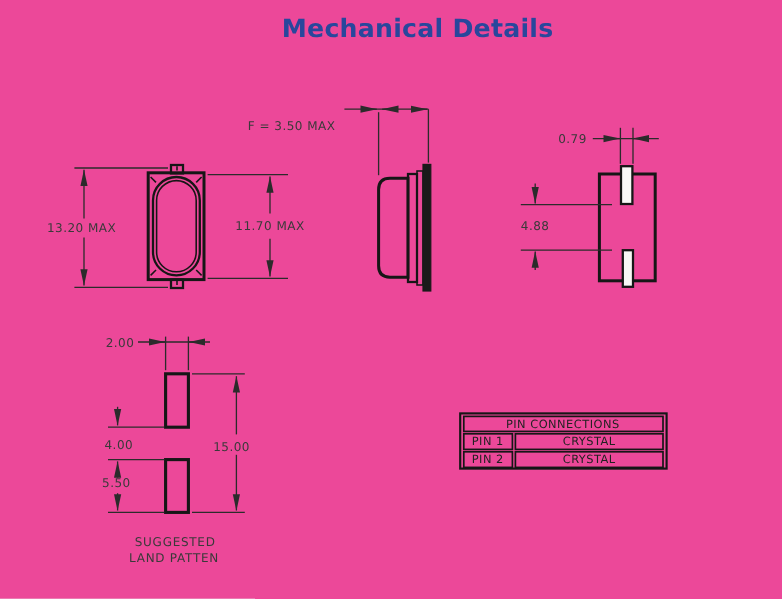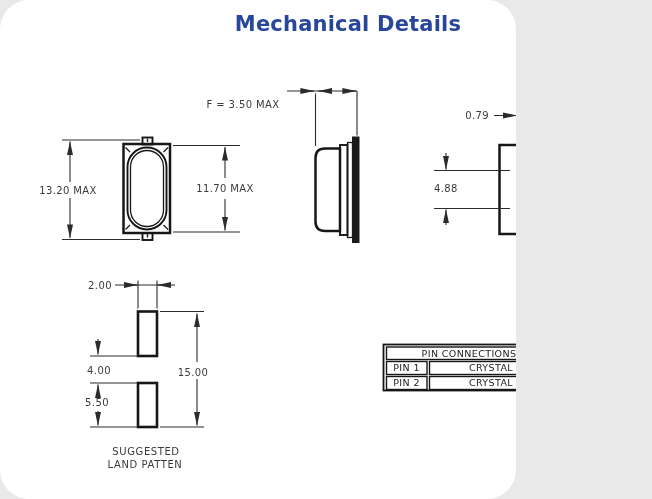--- a/index.html
+++ b/index.html
@@ -1,17 +1,17 @@
 <!DOCTYPE html>
 <html><head>
 <meta charset="utf-8">
 <style>
   html,body{margin:0;padding:0;}
   body{background:#e9e9e9;font-family:"DejaVu Sans",sans-serif;}
-  #stage{position:relative;width:516px;height:499px;background:#ffffff;overflow:hidden;border-radius:29px;}
+  #stage{position:relative;width:652px;height:499px;background:#ec4899;overflow:hidden;}
   svg{display:block;}
   .outline{fill:none;stroke:#161616;stroke-width:2.5;stroke-linejoin:miter;}
   .outline-thin{fill:none;stroke:#161616;stroke-width:1.9;}
   .inner-line{fill:none;stroke:#161616;stroke-width:1.3;}
   .dim{stroke:#2b2b2b;stroke-width:1.1;fill:none;}
   .pad{fill:none;stroke:#161616;stroke-width:2.6;}
   .pinfill{fill:#f8f8f6;stroke:#161616;stroke-width:1.9;}
   .basefill{fill:#1a1a1a;stroke:#1a1a1a;}
   text{fill:#3a3a3a;font-family:"DejaVu Sans",sans-serif;}
   .dimtxt{font-size:10px;letter-spacing:0.4px;}

